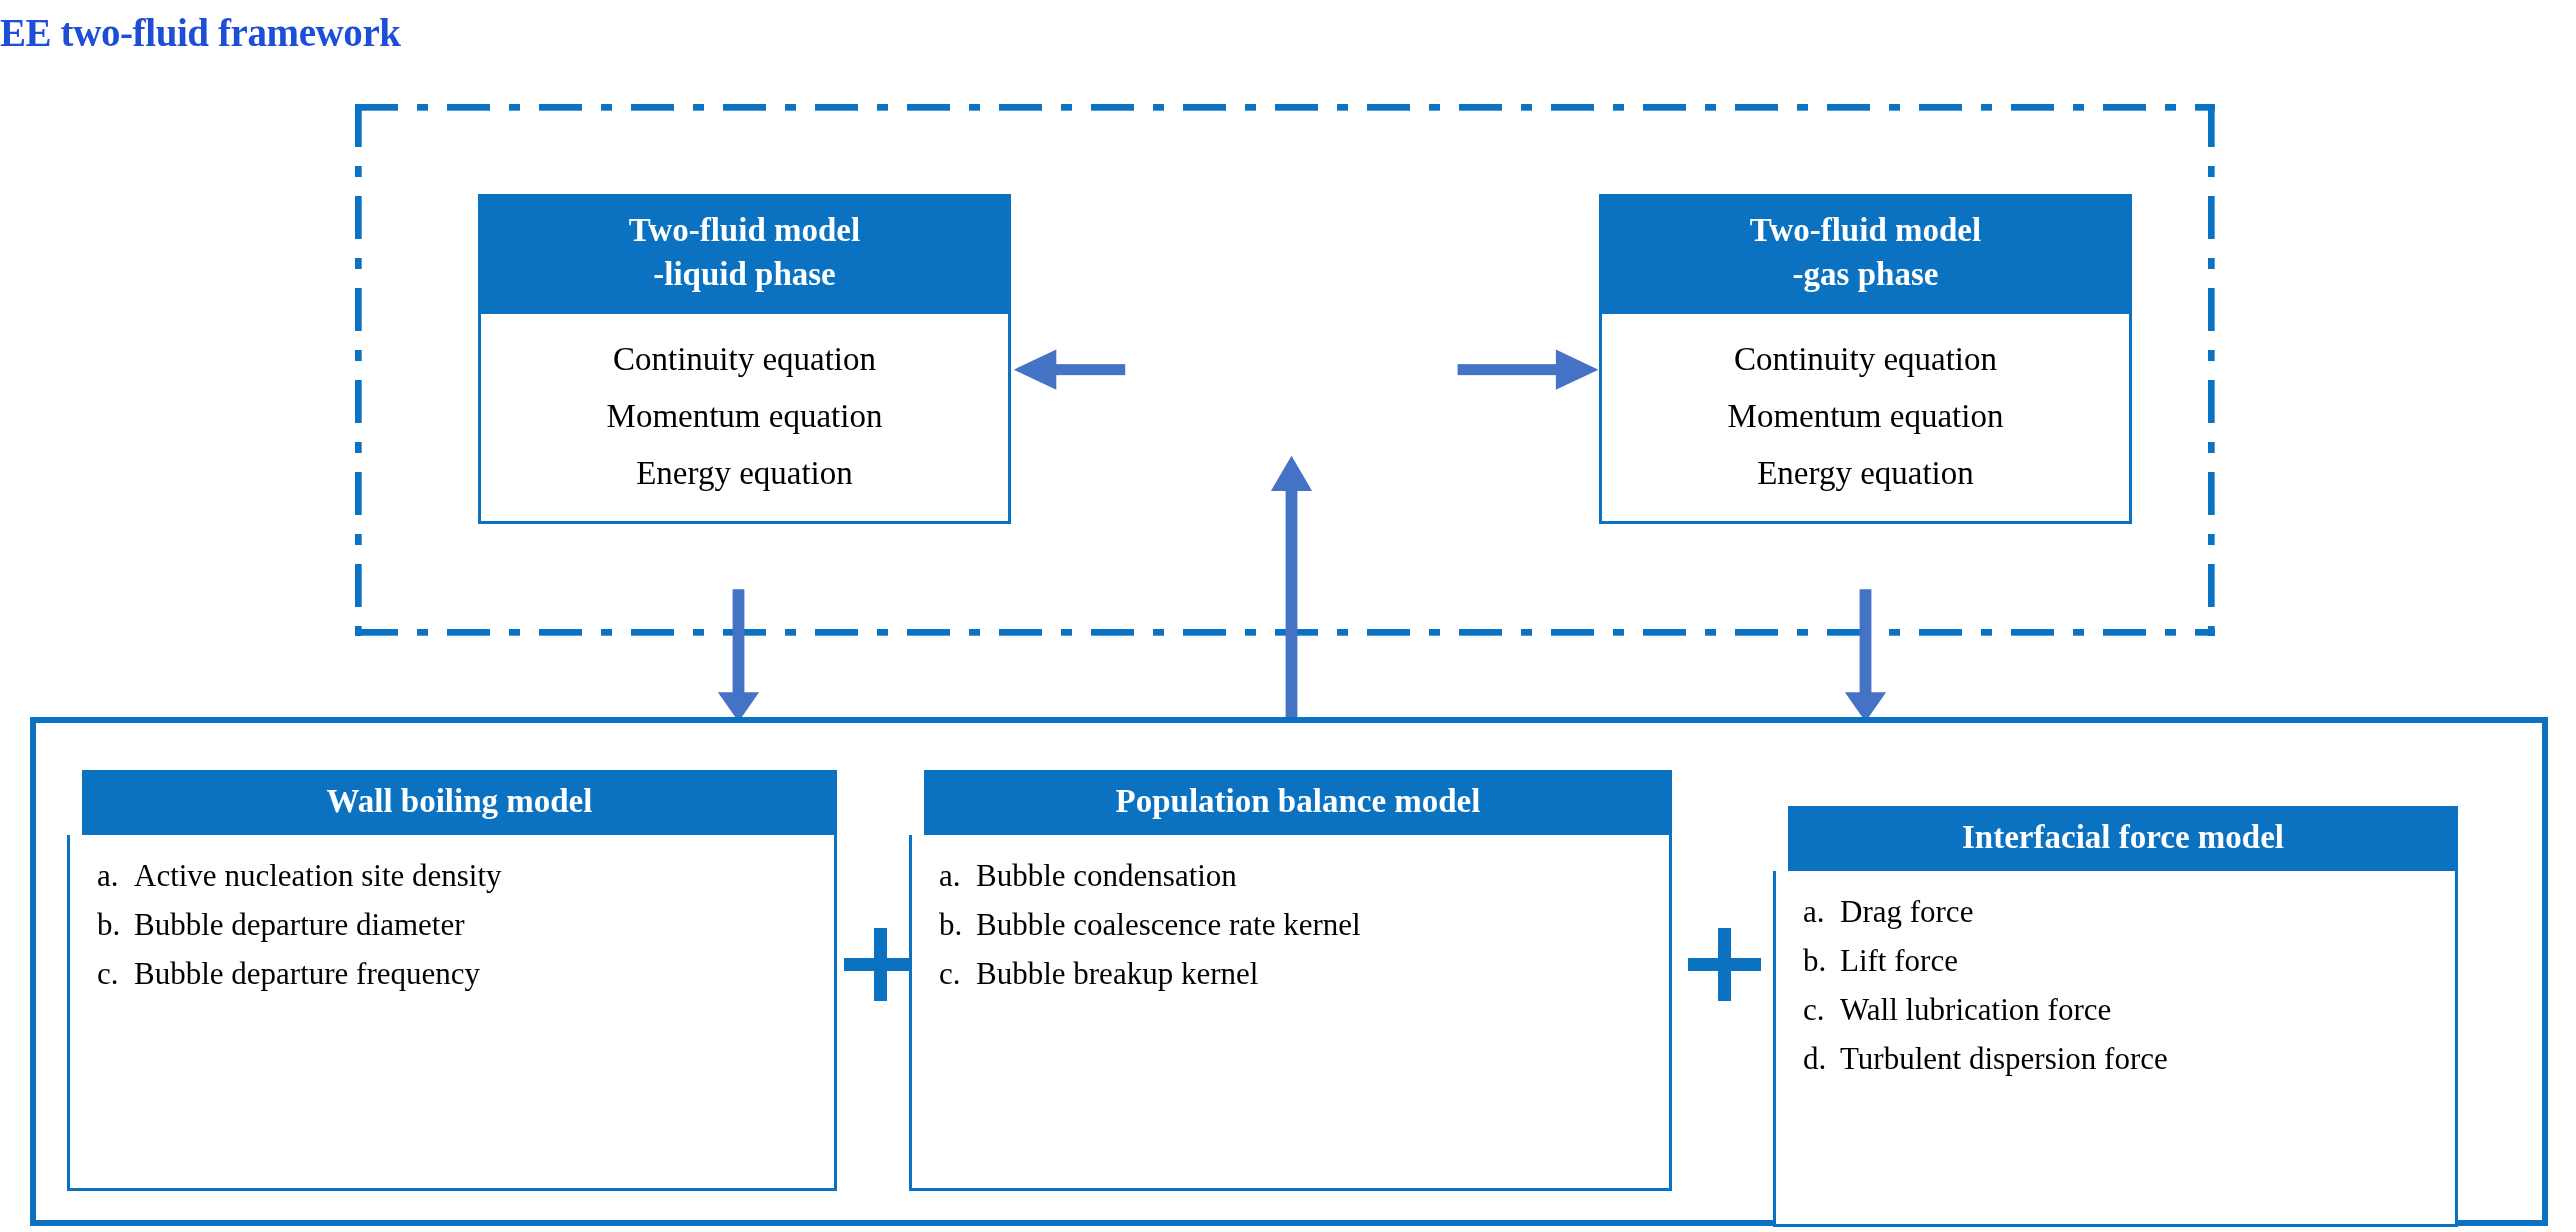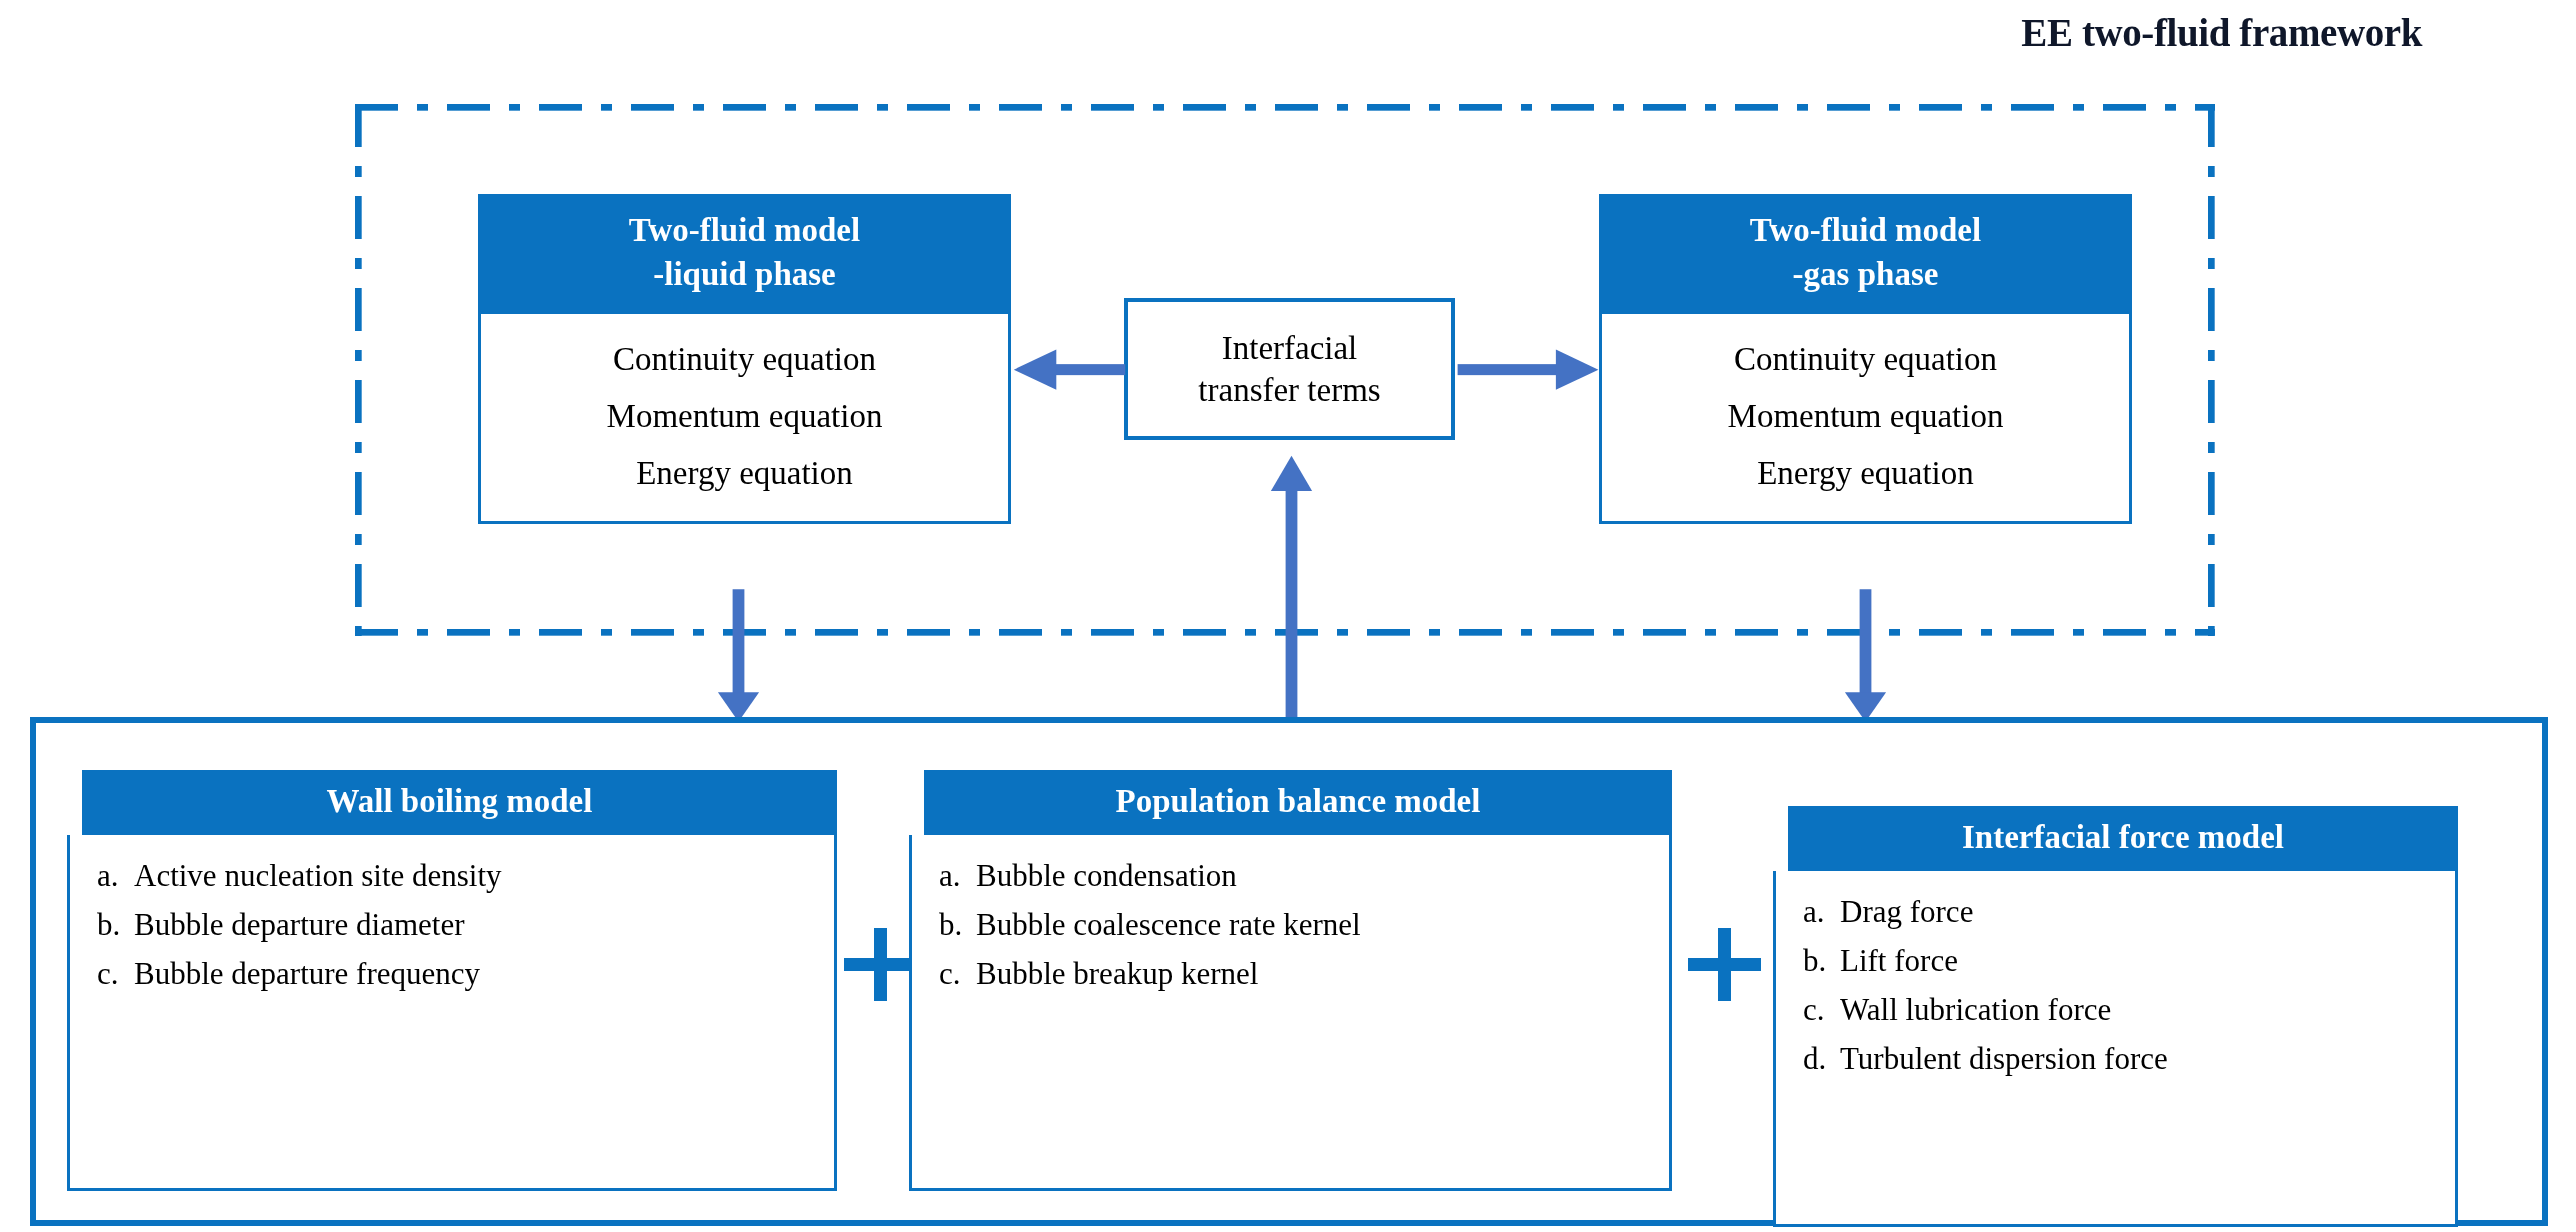--- a/index.html
+++ b/index.html
@@ -17,24 +17,24 @@
     background: #ffffff;
     overflow: hidden;
   }
 
   
   #page-title {
     position: absolute;
     left: 0;
     top: 10.4px;
     width: 2422px;
-    text-align: right;
+    text-align: left;
     font-size: 39px;
     font-weight: bold;
-    color: #0f172a;
+    color: #1d4ed8;
     letter-spacing: -0.4px;
   }
 
   
   #framework-region {
     position: absolute;
     left: 355px;
     top: 104px;
     width: 1860px;
     height: 532px;
@@ -214,26 +214,20 @@
       <div>Two-fluid model</div>
       <div>-gas phase</div>
     </div>
     <div class="phase-body">
       <div class="eq">Continuity equation</div>
       <div class="eq">Momentum equation</div>
       <div class="eq">Energy equation</div>
     </div>
   </div>
 
-  <div id="interfacial-box">
-    <div class="itt-text">
-      <div>Interfacial</div>
-      <div>transfer terms</div>
-    </div>
-  </div>
 
   <div class="arrow" style="left:1013px; top:348px;">
     <svg width="113" height="44" viewBox="0 0 152 60">
       <g fill="#4472c4">
         <rect x="54" y="22" width="98" height="15"></rect>
         <polygon points="0,29.5 58,2 58,57"></polygon>
       </g>
     </svg>
   </div>
 

